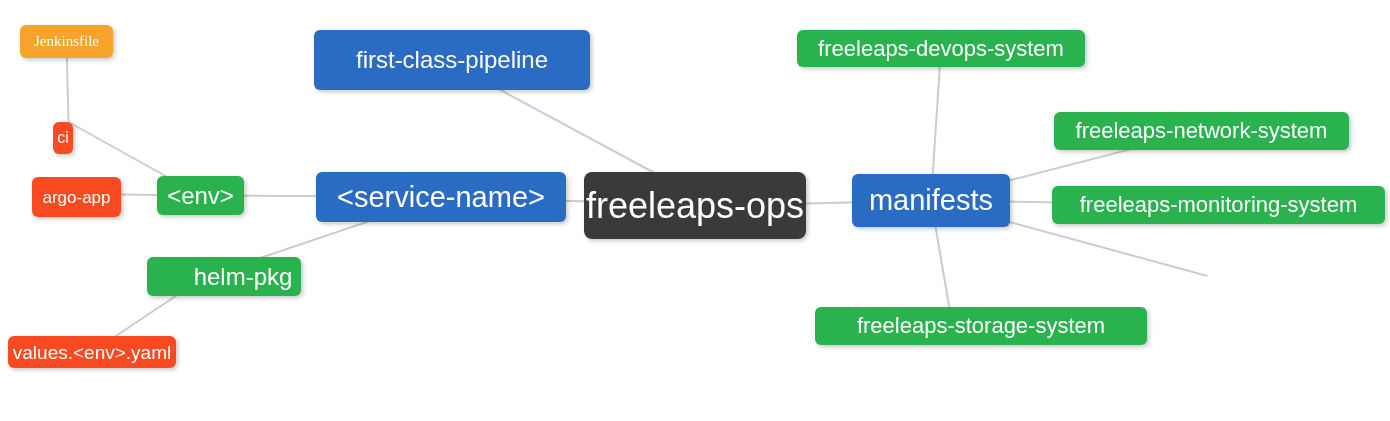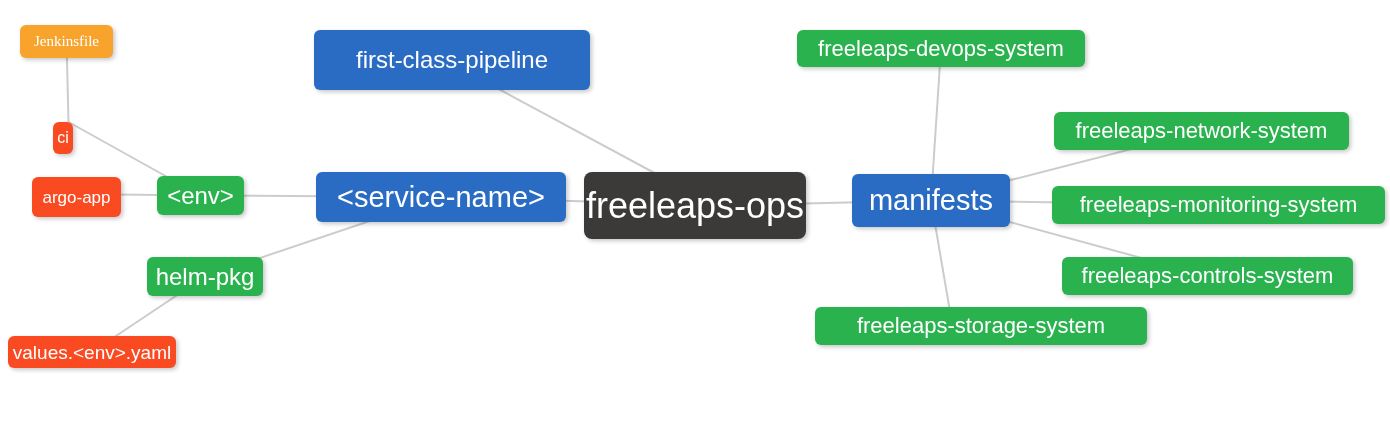--- a/index.html
+++ b/index.html
@@ -51,35 +51,34 @@
     </svg>
 
   <div class="node orange" style="left:20px;top:25px;width:93px;height:33px;font-size:15px;">Jenkinsfile</div>
 
   <div class="node red" style="left:53px;top:106px;width:20px;height:32px;font-size:16px;margin-top:16px;">ci</div>
 
   <div class="node red" style="left:32px;top:177px;width:89px;height:40px;font-size:17px;">argo-app</div>
 
   <div class="node green" style="left:157px;top:176px;width:87px;height:39px;font-size:24px;">&lt;env&gt;</div>
 
-  <div class="node green" style="left:147px;top:257px;width:116px;height:39px;font-size:24px;">helm-pkg</div>
+  <div class="node green" style="left:147px;top:257px;width:116px;height:39px;font-size:24px;padding-left:38px;">helm-pkg</div>
 
   <div class="node red" style="left:8px;top:336px;width:168px;height:32px;font-size:19px;">values.&lt;env&gt;.yaml</div>
 
   <div class="node blue" style="left:314px;top:30px;width:276px;height:60px;font-size:24px;">first-class-pipeline</div>
 
   <div class="node blue" style="left:316px;top:172px;width:250px;height:50px;font-size:29px;">&lt;service-name&gt;</div>
 
   <div class="node dark" style="left:584px;top:172px;width:222px;height:67px;font-size:36px;">freeleaps-ops</div>
 
   <div class="node blue" style="left:852px;top:174px;width:158px;height:53px;font-size:29px;">manifests</div>
 
   <div class="node green" style="left:797px;top:30px;width:288px;height:37px;font-size:22px;">freeleaps-devops-system</div>
 
   <div class="node green" style="left:1054px;top:112px;width:295px;height:38px;font-size:22px;">freeleaps-network-system</div>
 
   <div class="node green" style="left:1052px;top:186px;width:333px;height:38px;font-size:22px;">freeleaps-monitoring-system</div>
 
-  <div class="node green" style="left:1062px;top:257px;width:291px;height:38px;font-size:22px;">freeleaps-controls-system</div>
 
   <div class="node green" style="left:815px;top:307px;width:332px;height:38px;font-size:22px;">freeleaps-storage-system</div>
 
 </div>
 
 </body></html>

